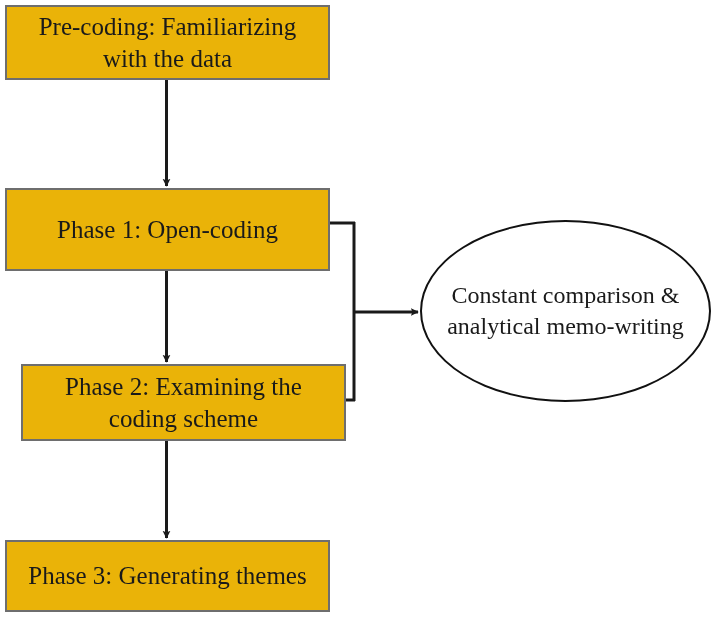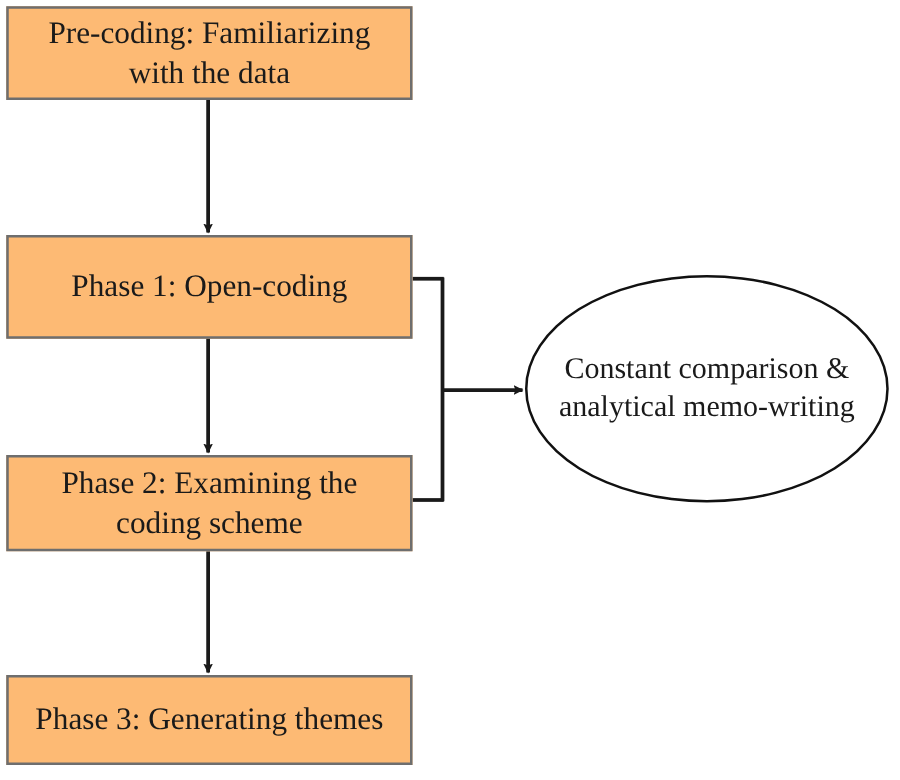--- a/index.html
+++ b/index.html
@@ -12,21 +12,21 @@
     width: 720px;
     height: 624px;
     background: #ffffff;
     overflow: hidden;
     font-family: "Liberation Serif", "DejaVu Serif", serif;
   }
   .node-box {
     position: absolute;
     box-sizing: border-box;
     border: 2px solid #6e6e6e;
-    background: #fdba74;
+    background: #eab308;
     display: flex;
     align-items: center;
     justify-content: center;
     text-align: center;
     color: #1a1a1a;
     font-size: 25px;
     line-height: 1.25;
     padding: 2px 8px;
   }
   .node-box .label-text {
@@ -86,21 +86,21 @@
   </svg>
 
   <div class="node-box" style="left:5px; top:5px; width:325px; height:75px;">
     <span class="label-text">Pre-coding: Familiarizing with the data</span>
   </div>
 
   <div class="node-box" style="left:5px; top:188px; width:325px; height:83px;">
     <span class="label-text">Phase 1: Open-coding</span>
   </div>
 
-  <div class="node-box" style="left:5px; top:364px; width:325px; height:77px;">
+  <div class="node-box" style="left:21px; top:364px; width:325px; height:77px;">
     <span class="label-text">Phase 2: Examining the coding scheme</span>
   </div>
 
   <div class="node-box" style="left:5px; top:540px; width:325px; height:72px;">
     <span class="label-text">Phase 3: Generating themes</span>
   </div>
 
   <div class="ellipse-node" style="left:420px; top:220px; width:291px; height:182px;">
     <span class="label-text">Constant comparison &amp; analytical memo-writing</span>
   </div>

